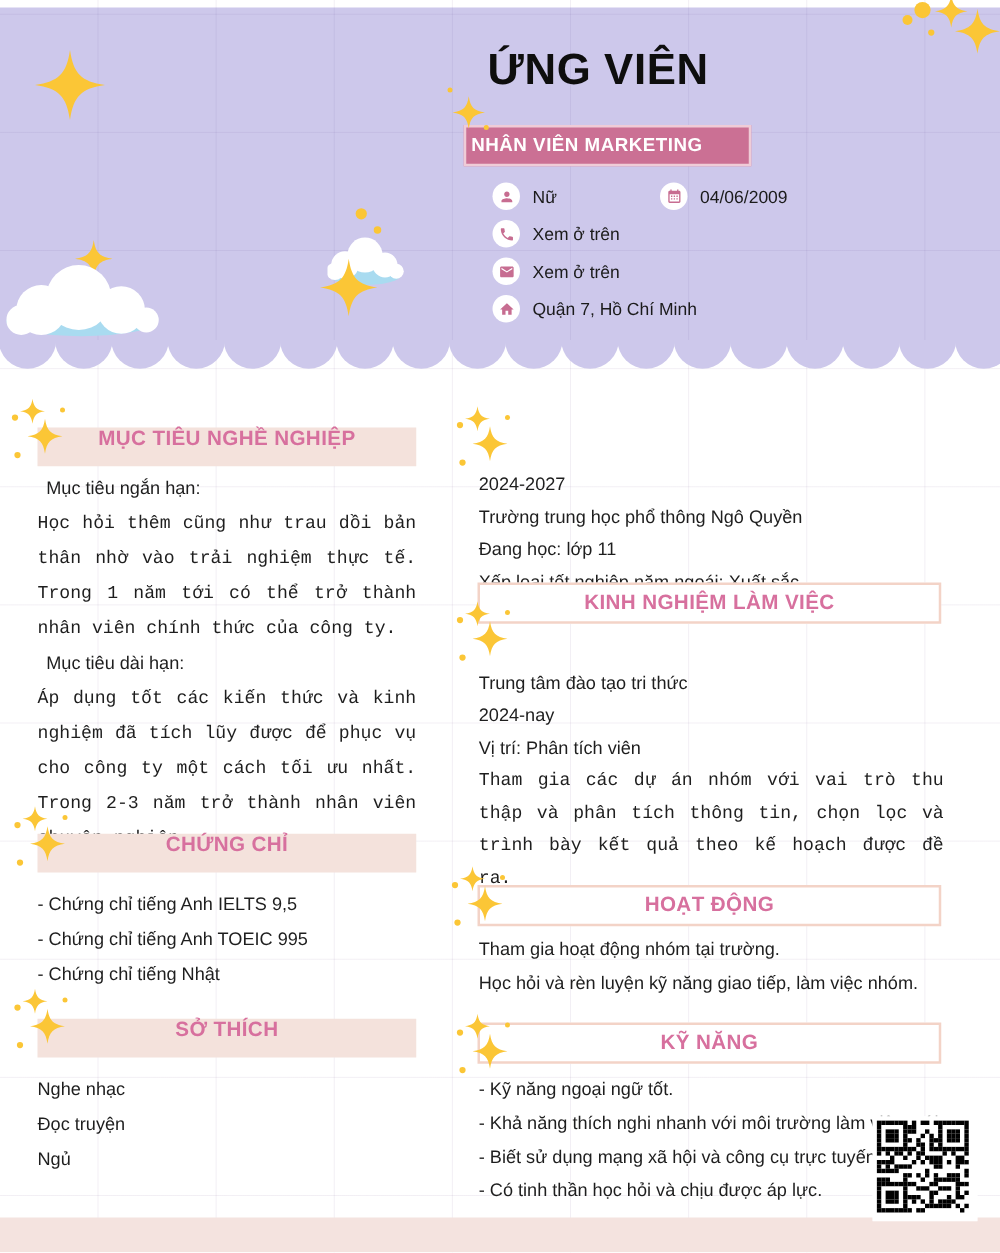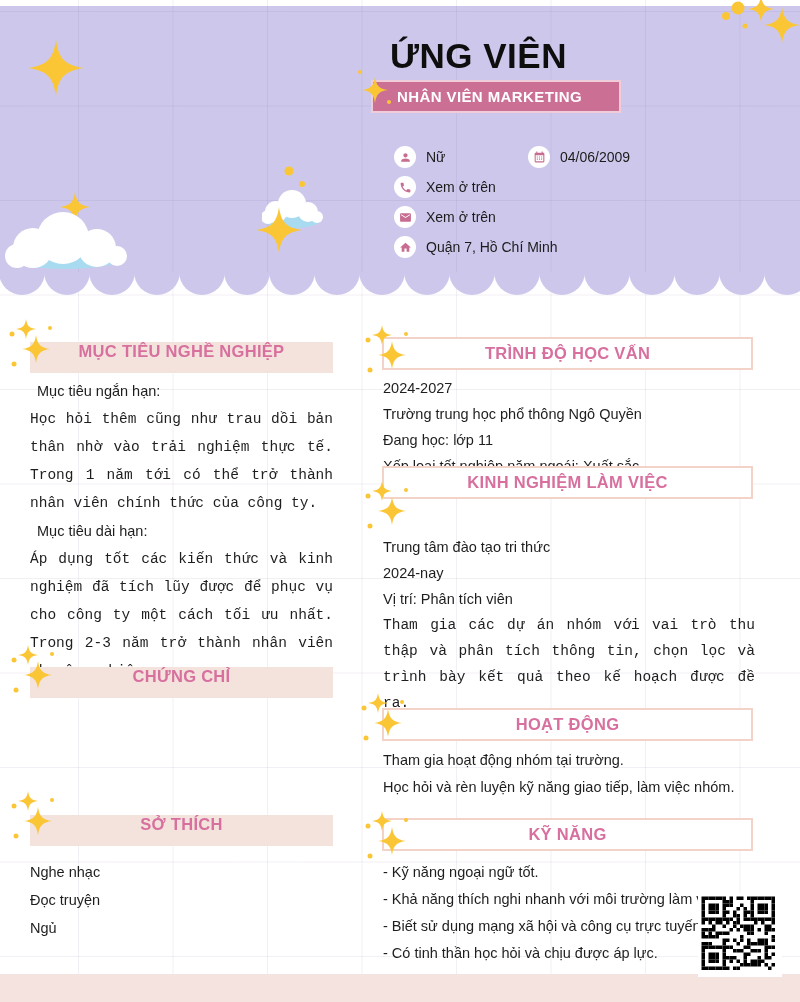--- a/index.html
+++ b/index.html
@@ -16,23 +16,23 @@
       linear-gradient(to bottom, rgba(80,60,130,.08) 1px, transparent 1px);
     background-size:94.5px 94.5px;background-position:78px 5px;}
   .wave{position:absolute;left:0;top:272px;width:800px;height:26px;}
   .photo{position:absolute;left:58px;top:35px;width:220px;height:220px;border-radius:50%;
     background:#f2f1ef;cursor:pointer;}
   .photo .cam{position:absolute;left:46px;top:38px;}
   .photo .cap{position:absolute;left:0;right:0;top:162px;text-align:center;
     font-size:19px;color:#3c3c3c;}
   .cv-name{position:absolute;left:390px;top:36px;font-size:35px;font-weight:800;
     color:#0e0e0e;letter-spacing:.5px;}
-  .badge{position:absolute;left:371px;top:80px;width:222px;height:29px;background:#cb7094;
+  .badge{position:absolute;left:371px;top:100px;width:222px;height:29px;background:#cb7094;
     border:2px solid #efccd7;color:#fff;font-weight:700;font-size:15px;letter-spacing:.4px;
-    display:flex;align-items:center;padding-left:24px;}
+    display:flex;align-items:center;padding-left:4px;}
   .crow{position:absolute;display:flex;align-items:center;gap:10px;}
   .cico{width:22px;height:22px;border-radius:50%;background:#fff;display:flex;
     align-items:center;justify-content:center;flex:0 0 22px;}
   .cico svg{width:13px;height:13px;fill:#c76d91;}
   .clabel{font-size:14px;color:#1b1b1b;white-space:nowrap;}
   
   .dec{position:absolute;}
   .sparkfill{fill:#fbc636;}
   
   .bar{position:absolute;left:30px;width:303px;height:31px;background:#f4e2dc;
@@ -192,20 +192,25 @@
   <svg class="dec" style="left:10px;top:644px;width:46px;height:54px;z-index:3" viewBox="0 0 46 54">
     <use href="#star4" x="8" y="0" width="20" height="22" class="sparkfill"></use>
     <use href="#star4" x="14" y="16" width="28" height="30" class="sparkfill"></use>
     <circle cx="4" cy="16" r="2.5" class="sparkfill"></circle>
       <circle cx="42" cy="10" r="2" class="sparkfill"></circle>
     <circle cx="6" cy="46" r="2.5" class="sparkfill"></circle>
   </svg>
   <div class="bar" style="top:667px;">
     <span class="stitle">CHỨNG CHỈ</span>
   </div>
+  <div class="ltext" style="top:710px;">
+    <div>- Chứng chỉ tiếng Anh IELTS 9,5</div>
+    <div>- Chứng chỉ tiếng Anh TOEIC 995</div>
+    <div>- Chứng chỉ tiếng Nhật</div>
+  </div>
 
   <svg class="dec" style="left:10px;top:790px;width:46px;height:54px;z-index:3" viewBox="0 0 46 54">
     <use href="#star4" x="8" y="0" width="20" height="22" class="sparkfill"></use>
     <use href="#star4" x="14" y="16" width="28" height="30" class="sparkfill"></use>
     <circle cx="4" cy="16" r="2.5" class="sparkfill"></circle>
       <circle cx="42" cy="10" r="2" class="sparkfill"></circle>
     <circle cx="6" cy="46" r="2.5" class="sparkfill"></circle>
   </svg>
   <div class="bar" style="top:815px;">
     <span class="stitle">SỞ THÍCH</span>
@@ -216,23 +221,20 @@
     <div>Ngủ</div>
   </div>
 
   <svg class="dec" style="left:364px;top:324px;width:46px;height:54px;z-index:3" viewBox="0 0 46 54">
     <use href="#star4" x="8" y="0" width="20" height="22" class="sparkfill"></use>
     <use href="#star4" x="14" y="16" width="28" height="30" class="sparkfill"></use>
     <circle cx="4" cy="16" r="2.5" class="sparkfill"></circle>
       <circle cx="42" cy="10" r="2" class="sparkfill"></circle>
     <circle cx="6" cy="46" r="2.5" class="sparkfill"></circle>
   </svg>
-  <div class="obox" style="top:337px;">
-    <span class="stitle">TRÌNH ĐỘ HỌC VẤN</span>
-  </div>
   <div class="rtext" style="top:375px;">
     <div>2024-2027</div>
     <div>Trường trung học phổ thông Ngô Quyền</div>
     <div>Đang học: lớp 11</div>
     <div>Xếp loại tốt nghiệp năm ngoái: Xuất sắc</div>
   </div>
 
   <svg class="dec" style="left:364px;top:480px;width:46px;height:54px;z-index:3" viewBox="0 0 46 54">
     <use href="#star4" x="8" y="0" width="20" height="22" class="sparkfill"></use>
     <use href="#star4" x="14" y="16" width="28" height="30" class="sparkfill"></use>

